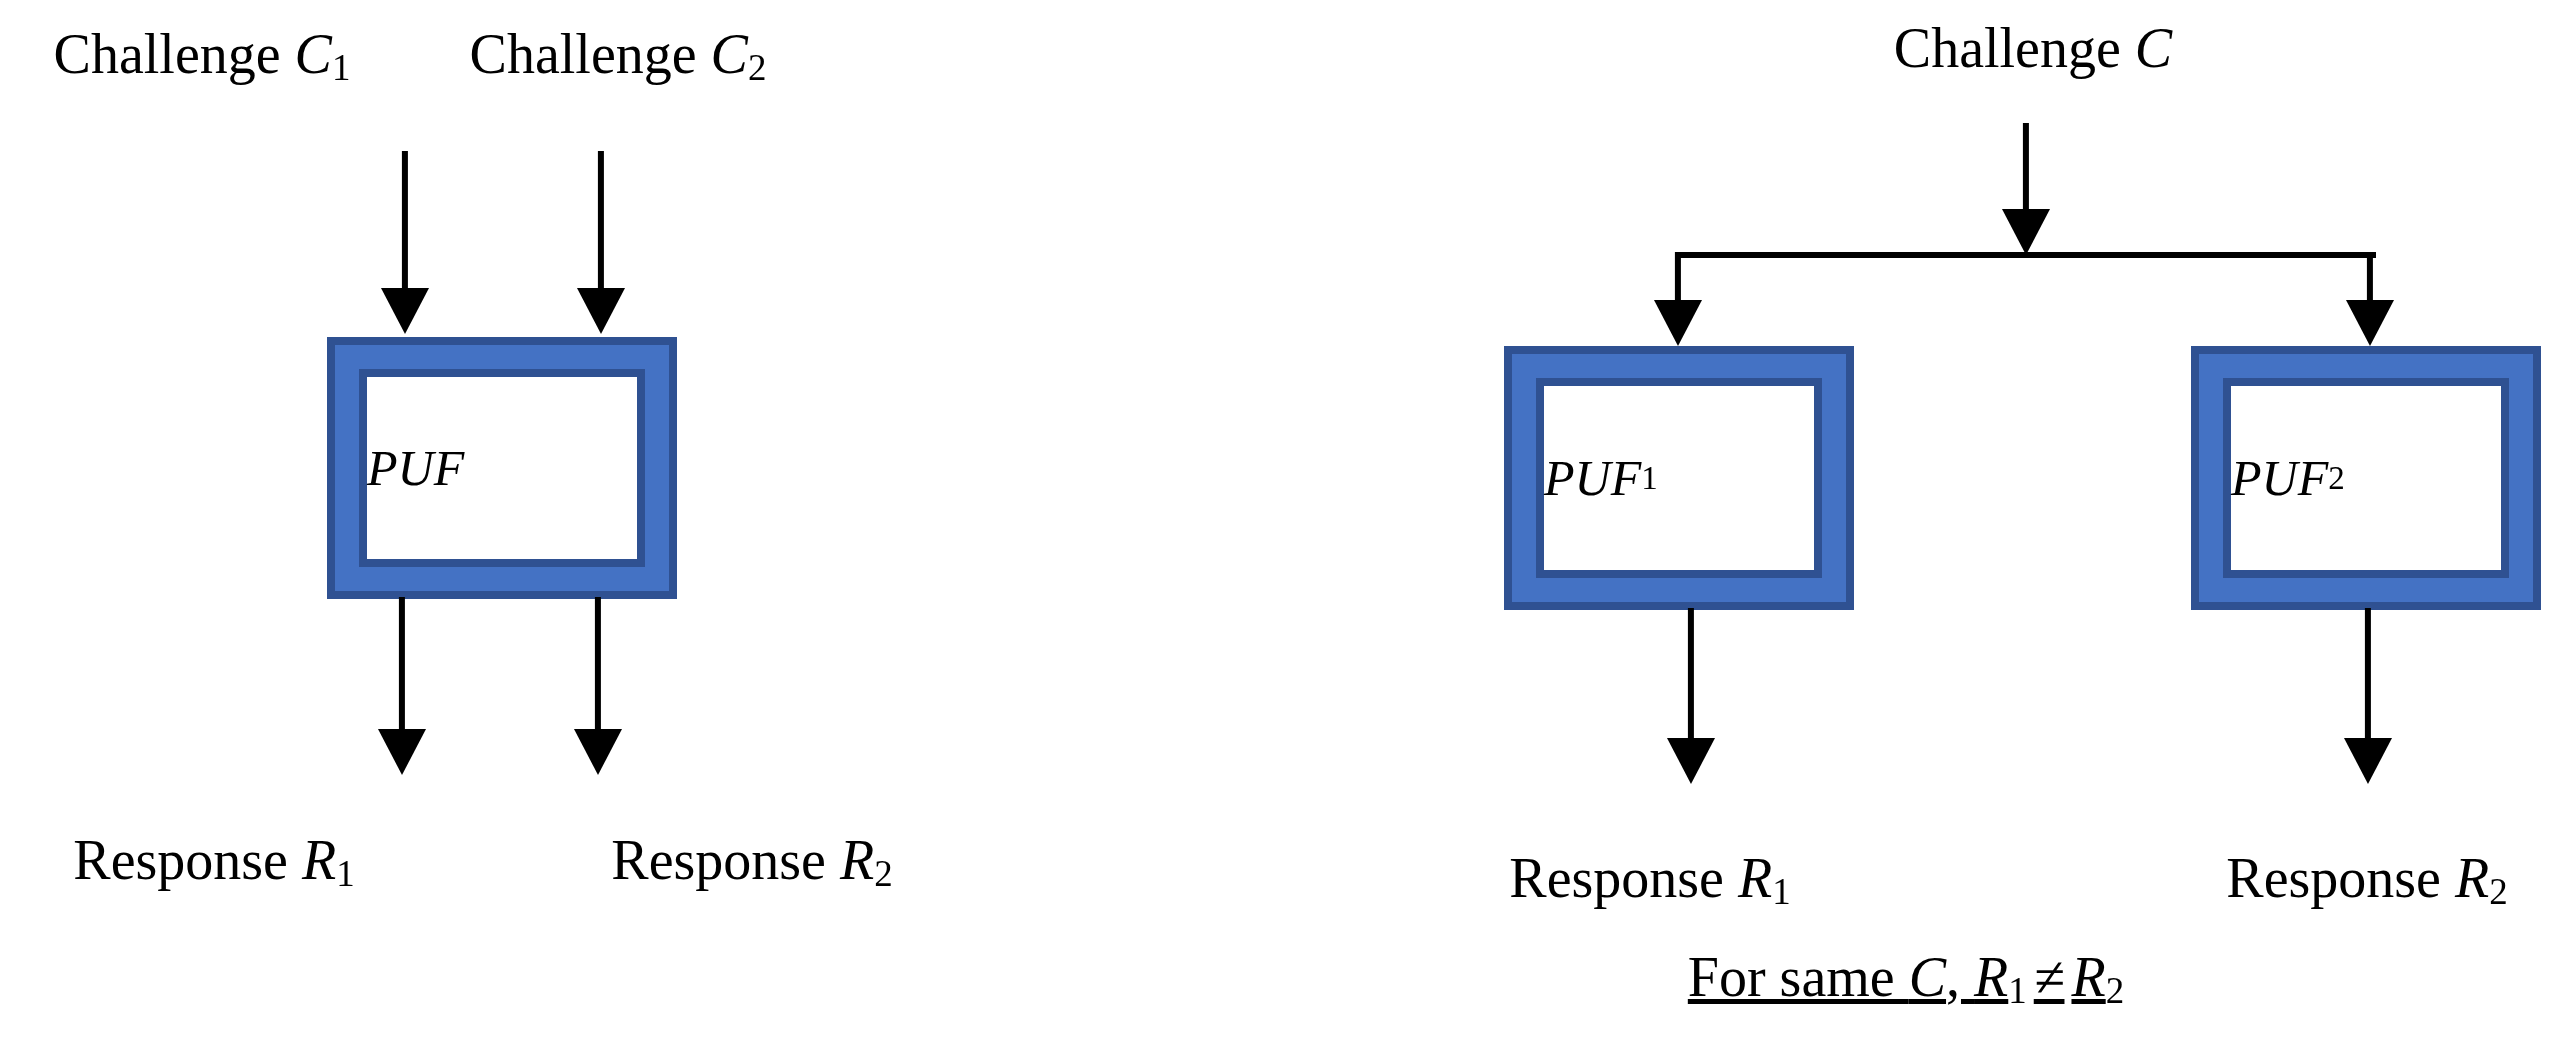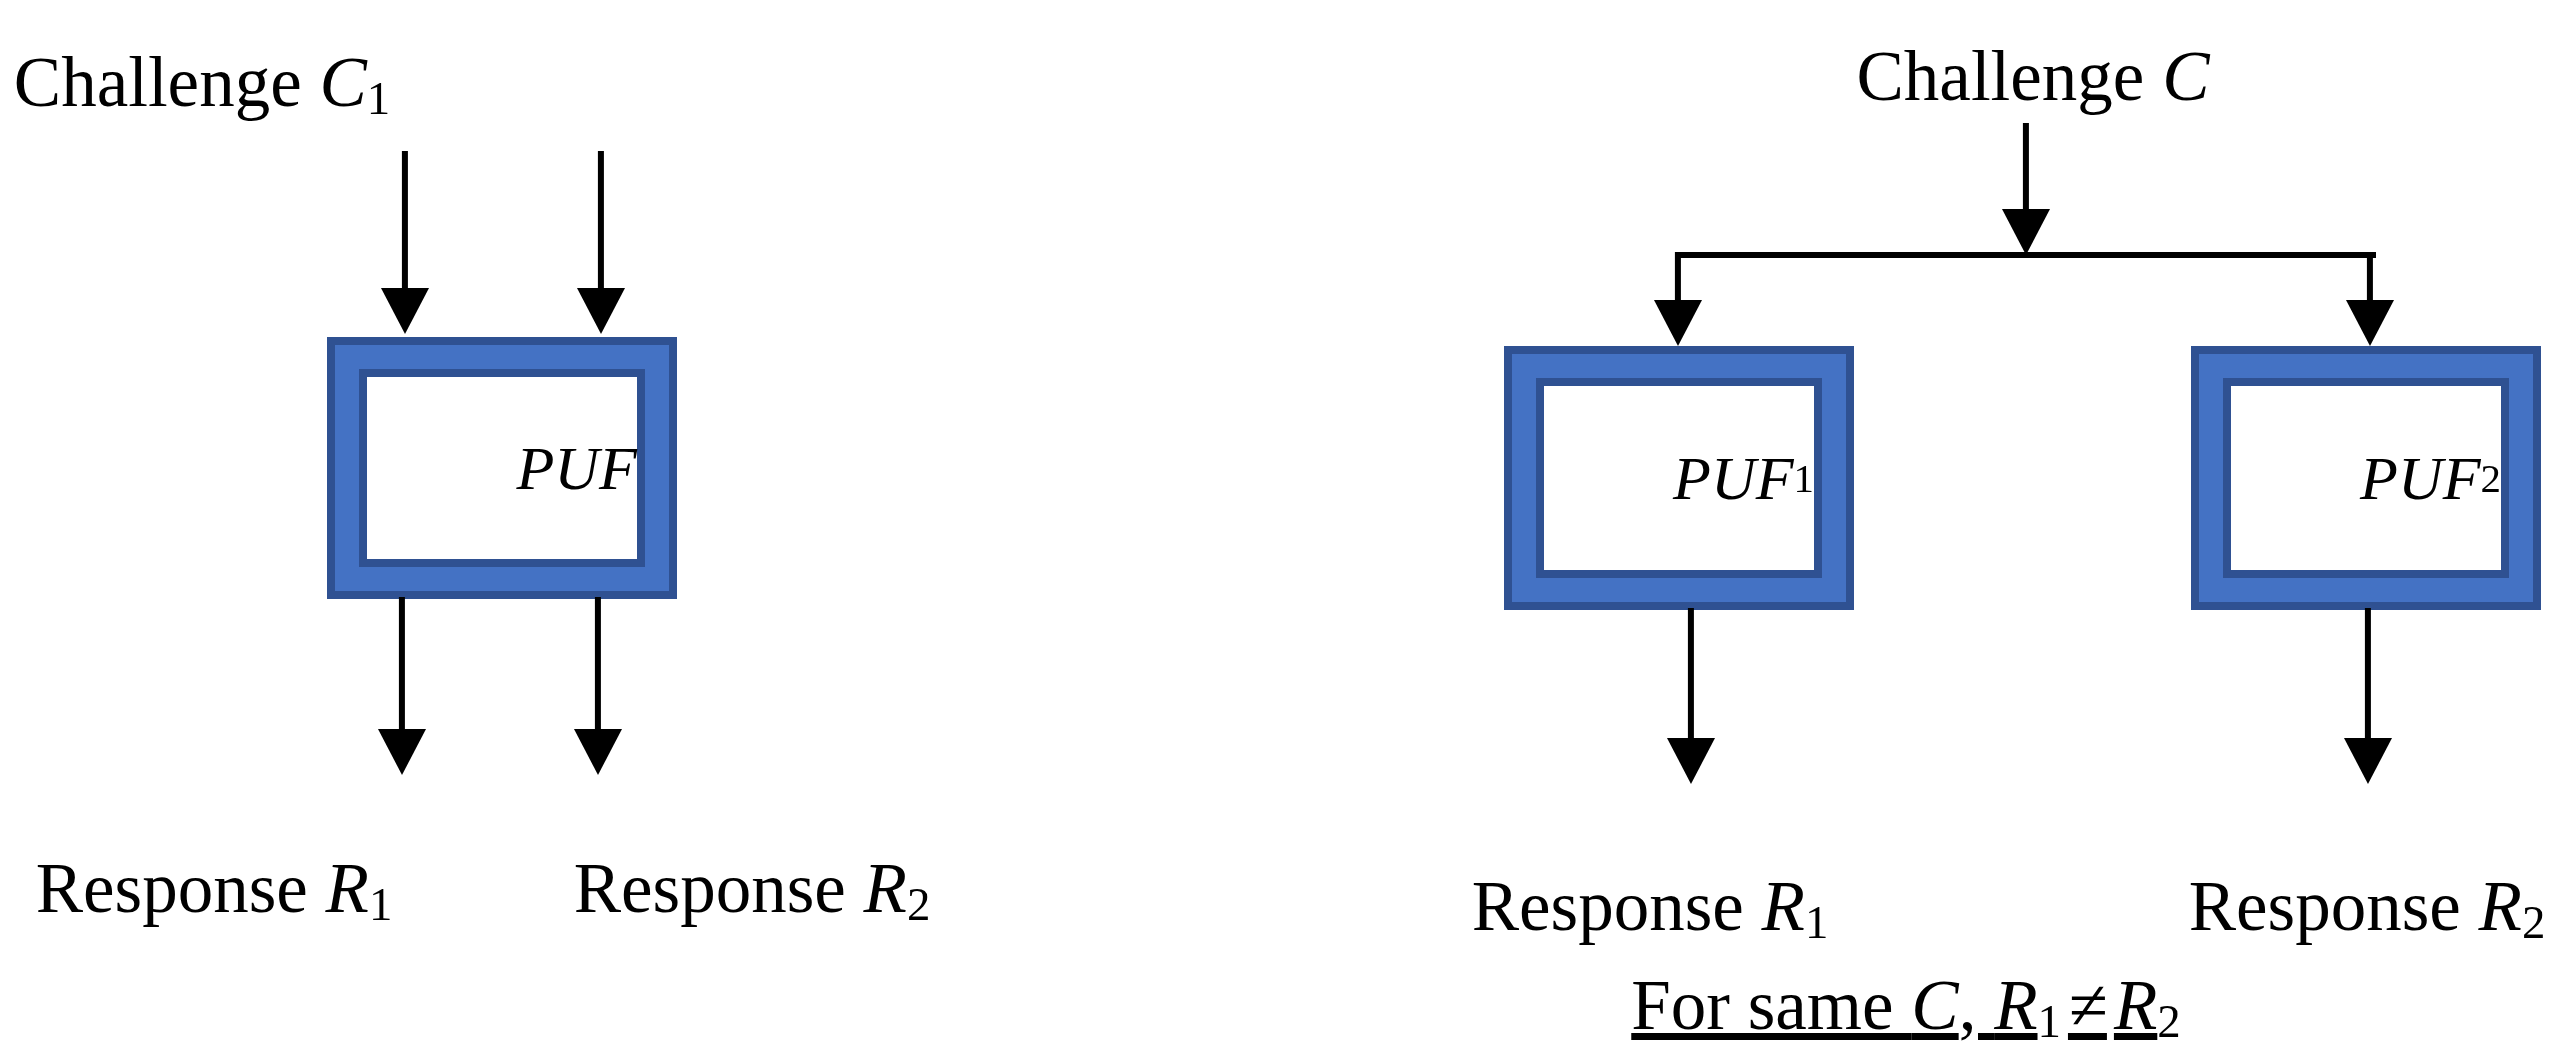--- a/index.html
+++ b/index.html
@@ -14,25 +14,24 @@
     position: relative;
     width: 2576px;
     height: 1043px;
     background: var(--background);
     color: var(--text);
     font-family: "Liberation Serif", "DejaVu Serif", serif;
     overflow: hidden;
   }
   .label {
     position: absolute;
-    font-size: 71px;
+    font-size: 56px;
     line-height: 1.05;
     white-space: nowrap;
     transform: translateX(-50%);
-    margin-top: 20px;
   }
   .var { font-style: italic; }
   .sub {
     font-style: normal;
     font-size: 0.66em;
     vertical-align: -0.18em;
   }
   .neq { padding: 0 7px; font-style: italic; }
   .vline {
     position: absolute;
@@ -62,34 +61,37 @@
   }
   .puf-inner {
     box-sizing: border-box;
     flex: 1;
     align-self: stretch;
     margin: 24px;
     border: 8.8px solid var(--box-border);
     background: var(--background);
     display: flex;
     align-items: center;
-    justify-content: flex-end;
-    font-size: 62px;
+    justify-content: flex-start;
+    font-size: 50px;
     white-space: nowrap;
   }
 </style>
 </head>
 <body>
 
 <div class="canvas">
 
   <div class="label" style="left:202px; top:25px;">
     <span>Challenge </span><span class="var">C</span><span class="sub">1</span>
   </div>
 
+  <div class="label" style="left:618px; top:25px;">
+    <span>Challenge </span><span class="var">C</span><span class="sub">2</span>
+  </div>
 
   <div>
     <div class="vline" style="left:405px; top:151px; height:139px;"></div>
     <div class="ahead" style="left:405px; top:288px;"></div>
   </div>
   <div>
     <div class="vline" style="left:601px; top:151px; height:139px;"></div>
     <div class="ahead" style="left:601px; top:288px;"></div>
   </div>
 

